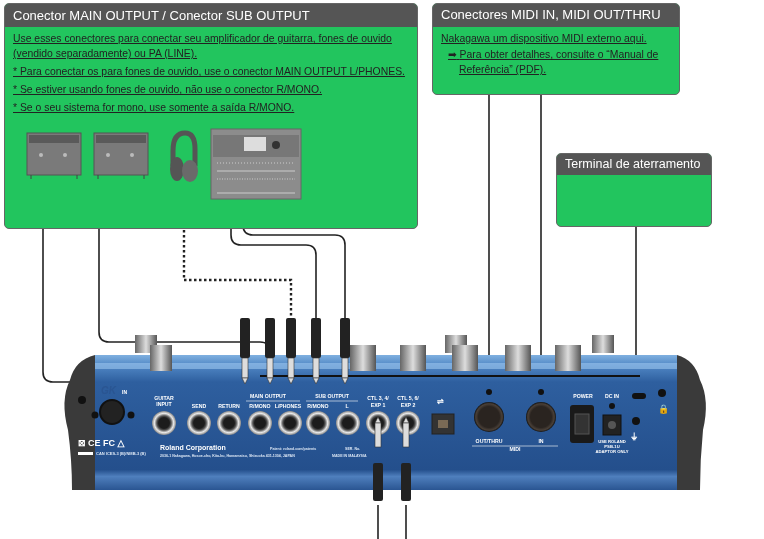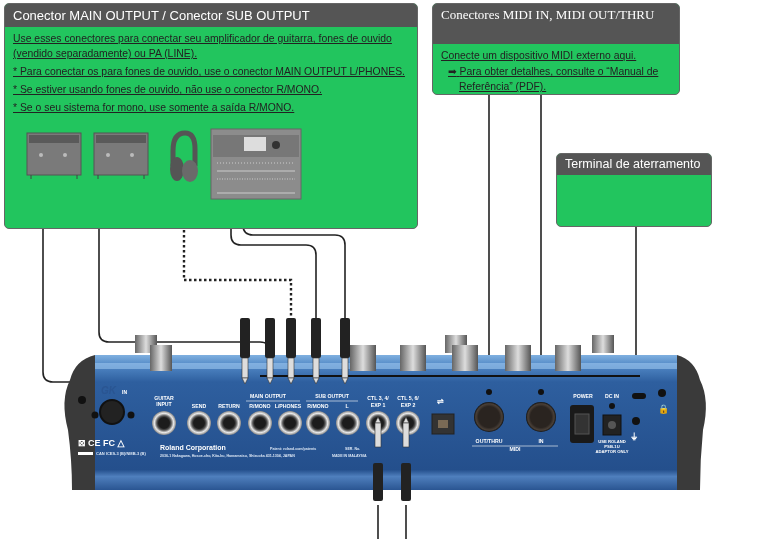--- a/index.html
+++ b/index.html
@@ -5,21 +5,21 @@
   html,body{margin:0;padding:0;background:#fff;}
   body{width:764px;height:539px;position:relative;overflow:hidden;font-family:"Liberation Sans","DejaVu Sans",sans-serif;}
   .callout{position:absolute;background:#22c55e;border:1px solid #666;border-radius:5px;box-sizing:border-box;}
   .callout .hdr{background:#555;color:#fff;font-family:"Liberation Sans",sans-serif;font-stretch:condensed;border-radius:4px 4px 0 0;padding:0 8px;box-sizing:border-box;white-space:nowrap;}
   .callout .body{color:#222;font-size:10.4px;line-height:15px;padding:4px 8px;}
   .callout p{margin:0;text-decoration:underline;}
   .callout .note{margin-top:3px;padding-left:10px;text-indent:-10px;}
   #c-main{left:4px;top:3px;width:414px;height:226px;}
   #c-main .hdr{height:23px;line-height:23px;font-size:13px;}
   #c-midi{left:432px;top:3px;width:248px;height:92px;}
-  #c-midi .hdr{height:40px;line-height:22px;font-size:13px;font-family:Liberation Serif, serif;}
+  #c-midi .hdr{height:23px;line-height:22px;font-size:13px;}
   #c-midi .ref{padding-left:18px;text-indent:-11px;margin-top:1px;}
   #c-gnd{left:556px;top:153px;width:156px;height:74px;}
   #c-gnd .hdr{height:21px;line-height:21px;font-size:12.5px;}
   svg text{font-family:"Liberation Sans",sans-serif;font-weight:bold;}
 </style>
 </head>
 <body>
 
 <svg width="764" height="539" style="position:absolute;left:0;top:0;">
   <defs>
@@ -241,20 +241,20 @@
         <line x1="216" y1="58" x2="294" y2="58" stroke-dasharray="1,1.5"></line>
         <line x1="216" y1="72" x2="294" y2="72"></line>
       </g>
     </g>
   </svg>
 </div>
 
 <div class="callout" id="c-midi">
   <div class="hdr">Conectores MIDI IN, MIDI OUT/THRU</div>
   <div class="body">
-    <p>Conecte um dispositivo MIDI externo aqui.</p>
+    <p>Nakagawa um dispositivo MIDI externo aqui.</p>
     <p class="ref"><span>➡</span> <span>Para obter detalhes, consulte o “Manual de Referência” (PDF).</span></p>
   </div>
 </div>
 
 <div class="callout" id="c-gnd">
   <div class="hdr">Terminal de aterramento</div>
 </div>
 
 </body></html>

